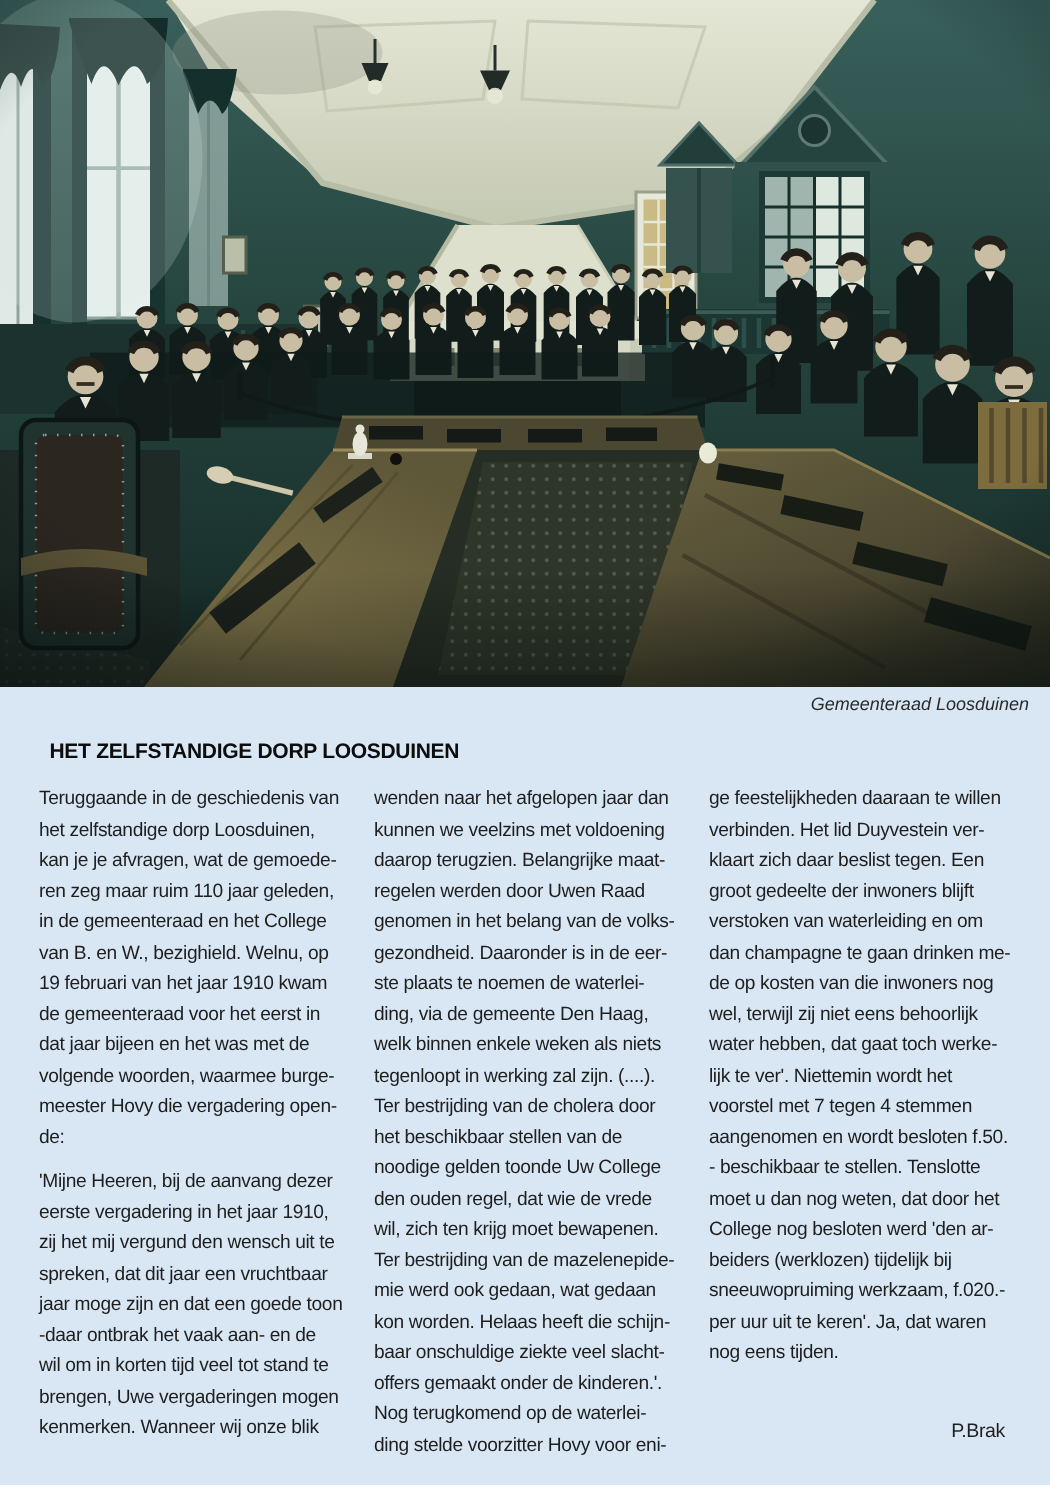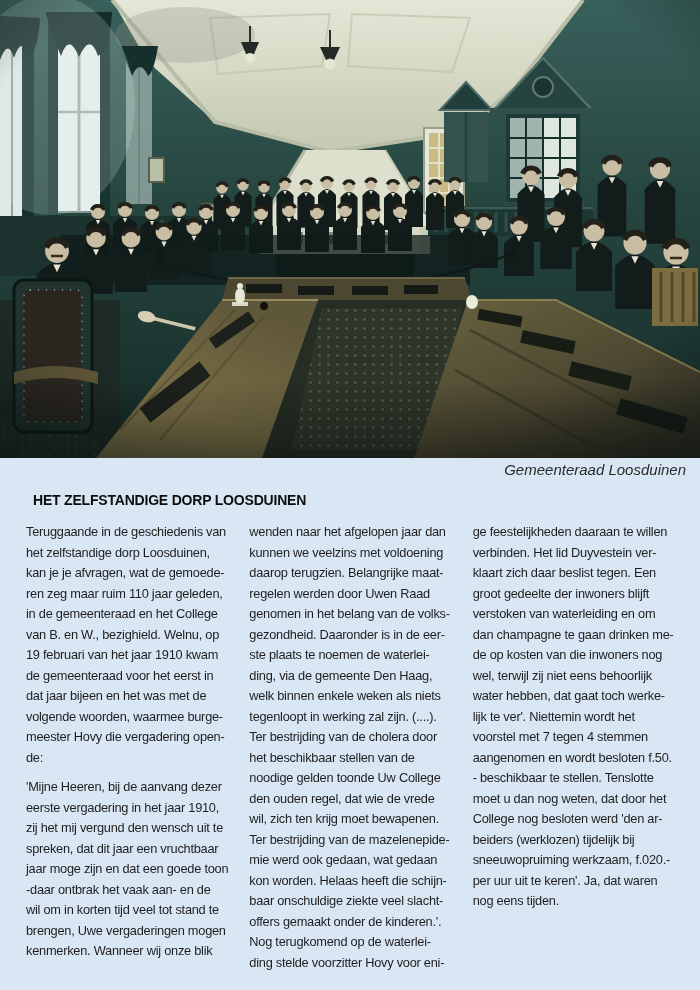--- a/index.html
+++ b/index.html
@@ -6,21 +6,21 @@
   body{
     width:700px;height:990px;overflow:hidden;
     background:#d9e7f5;
     font-family:"Liberation Sans", sans-serif;
     color:#1e1e1e;
   }
   .photo-wrap{width:700px;height:458px;line-height:0;}
   .caption-row{
     text-align:right;
     padding:4px 14px 0 0;
-    font-size:15px;
+    font-size:12px;
     font-style:italic;
     color:#2b2b2b;
     line-height:15px;
   }
   h1.article-title{
     margin:11px 0 0 33px;
     font-size:14px;
     letter-spacing:-0.2px;
     color:#0d0d0d;
     line-height:24px;
@@ -414,14 +414,15 @@
 lijk te ver'. Niettemin wordt het
 voorstel met 7 tegen 4 stemmen
 aangenomen en wordt besloten f.50.
 - beschikbaar te stellen. Tenslotte
 moet u dan nog weten, dat door het
 College nog besloten werd 'den ar-
 beiders (werklozen) tijdelijk bij
 sneeuwopruiming werkzaam, f.020.-
 per uur uit te keren'. Ja, dat waren
 nog eens tijden.</p>
+    <div class="signature">P.Brak</div>
   </div>
 </div>
 
 </body></html>

